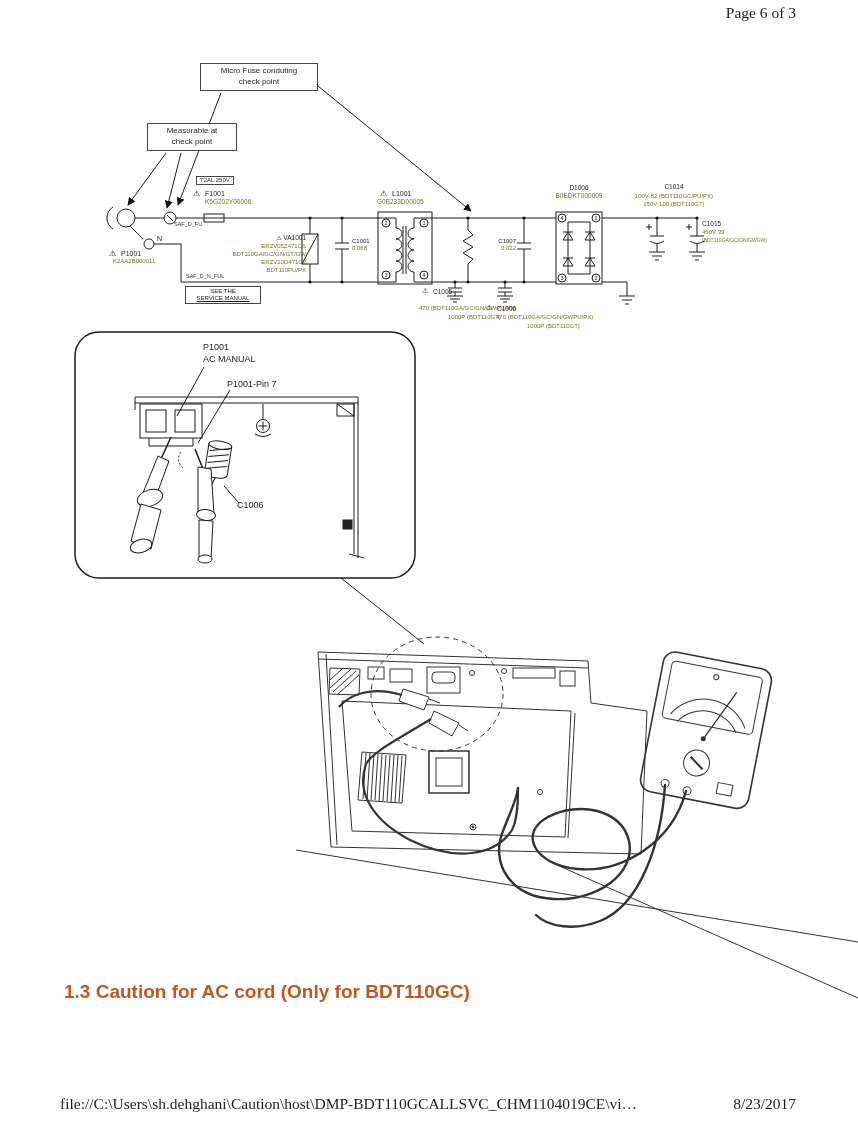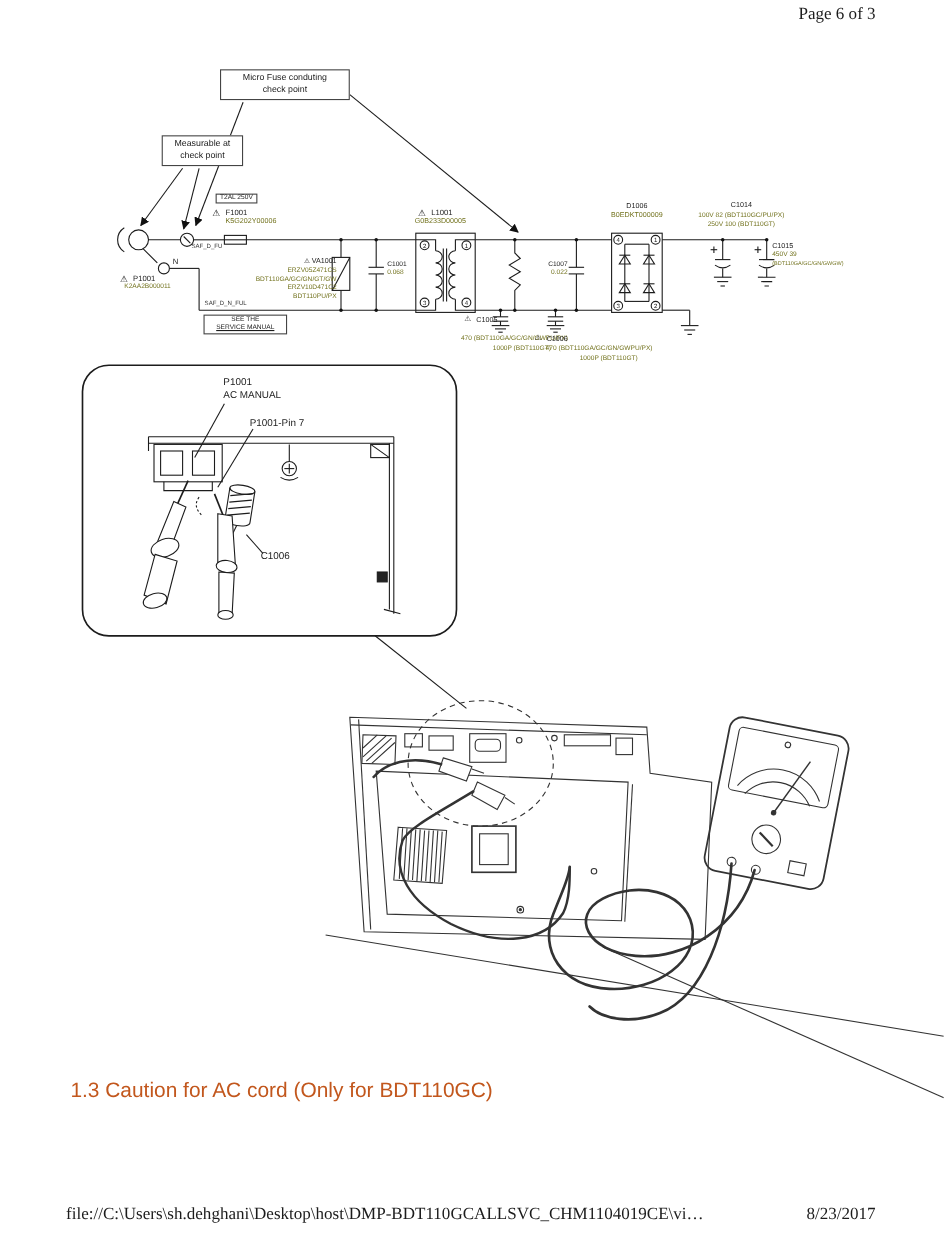--- a/index.html
+++ b/index.html
@@ -15,21 +15,21 @@
   .s65 { font-size:6.5px; }
   .s7  { font-size:7px; }
   .s9  { font-size:9px; }
   .warn { font-size:8px; line-height:1; color:#111; }
   .callout { position:absolute; border:1px solid #444; background:#fff; text-align:center;
              font-size:8px; line-height:1.35; padding:2px 3px; }
   .boxed { border:1px solid #444; background:#fff; padding:0 3px; }
   .center { text-align:center; }
   .right { text-align:right; }
   .hdr { position:absolute; top:4px; right:62px; font-size:15.5px; }
-  .heading { position:absolute; left:64px; top:981px; font-size:19px; font-weight:normal; color:#c2571d; }
+  .heading { position:absolute; left:64px; top:981px; font-size:19px; font-weight:bold; color:#c2571d; }
   .footer-path { position:absolute; left:60px; top:1095px; font-size:15.5px; }
   .footer-date { position:absolute; right:62px; top:1095px; font-size:15.5px;margin-left:40px; }
   .u { text-decoration:underline; }
 </style>
 </head>
 <body>
 
 <svg width="858" height="1122" viewBox="0 0 858 1122">
   <defs>
     <marker id="arr" viewBox="0 0 10 10" refX="9" refY="5" markerWidth="8" markerHeight="8" orient="auto-start-reverse">
@@ -295,21 +295,21 @@
     <rect x="728" y="779" width="15" height="11"></rect>
   </g>
 </svg>
 
 <div class="hdr serif">Page 6 of 3</div>
 
 <div class="callout" style="left:200px; top:63px; width:118px;">
   <div>Micro Fuse conduting</div>
   <div>check point</div>
 </div>
-<div class="callout" style="left:147px; top:123px; width:74px;">
+<div class="callout" style="left:147px; top:123px; width:90px;">
   <div>Measurable at</div>
   <div>check point</div>
 </div>
 
 <div class="lbl boxed s6" style="left:196px; top:176px;">T2AL 250V</div>
 
 <span class="lbl warn" style="left:193px; top:190px;">⚠</span>
 <div class="lbl" style="left:205px; top:190px;">
   <div class="s7">F1001</div>
   <div class="s65 olive">K5G202Y00006</div>
@@ -384,14 +384,14 @@
 
 <div class="lbl s9" style="left:203px; top:341px; line-height:12px;">
   <div>P1001</div>
   <div>AC MANUAL</div>
 </div>
 <div class="lbl s9" style="left:227px; top:379px;">P1001-Pin 7</div>
 <div class="lbl s9" style="left:237px; top:500px;">C1006</div>
 
 <div class="heading">1.3 Caution for AC cord (Only for BDT110GC)</div>
 
-<div class="footer-path serif">file://C:\Users\sh.dehghani\Desktop\host\DMP-BDT110GCALLSVC_CHM1104019CE\vi…</div>
+<div class="footer-path serif">file://C:\Users\sh.dehghani\Caution\host\DMP-BDT110GCALLSVC_CHM1104019CE\vi…</div>
 <div class="footer-date serif">8/23/2017</div>
 
 </body></html>

